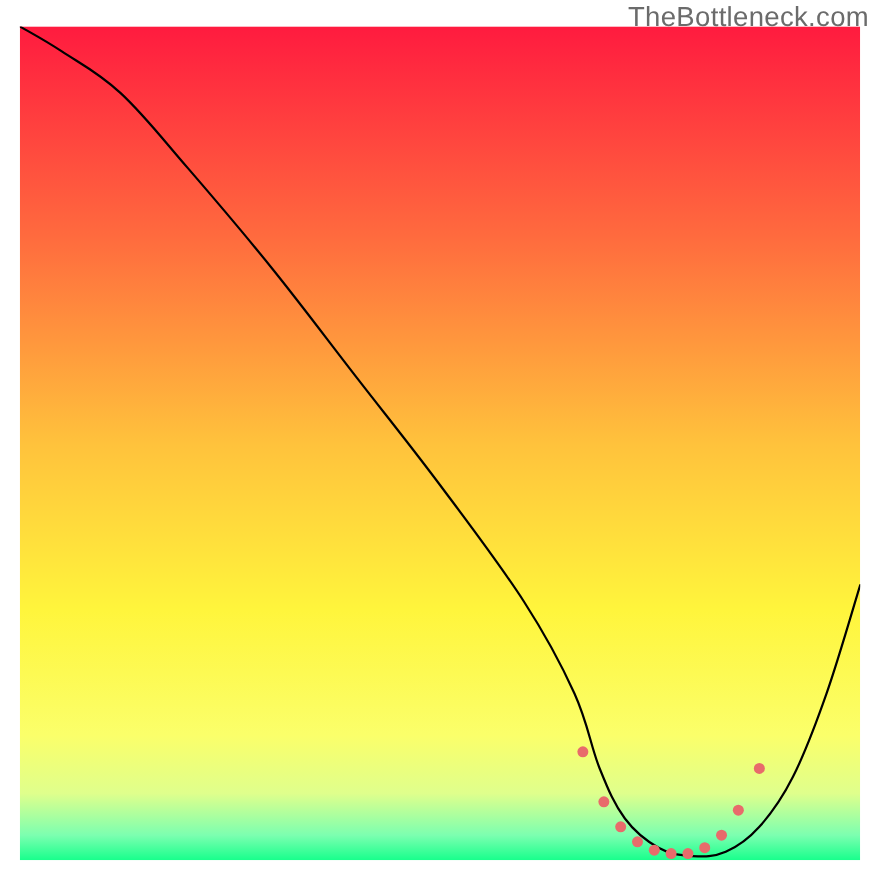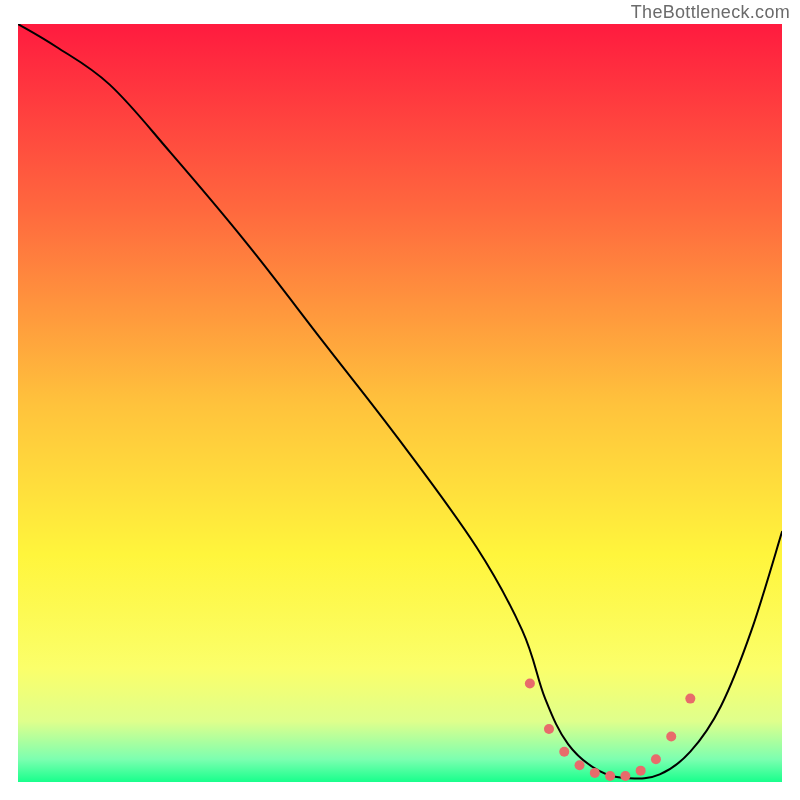--- a/index.html
+++ b/index.html
@@ -13,21 +13,21 @@
   }
   .chart-wrap {
     position: relative;
     width: 800px;
     height: 800px;
   }
   .watermark {
     position: absolute;
     top: 2px;
     right: 10px;
-    font-size: 18px;
+    font-size: 25px;
     color: #6b6b6b;
     font-weight: 400;
     letter-spacing: 0.3px;
     z-index: 5;
   }
   .plot-area {
     position: absolute;
     left: 18px;
     top: 24px;
     width: 764px;

